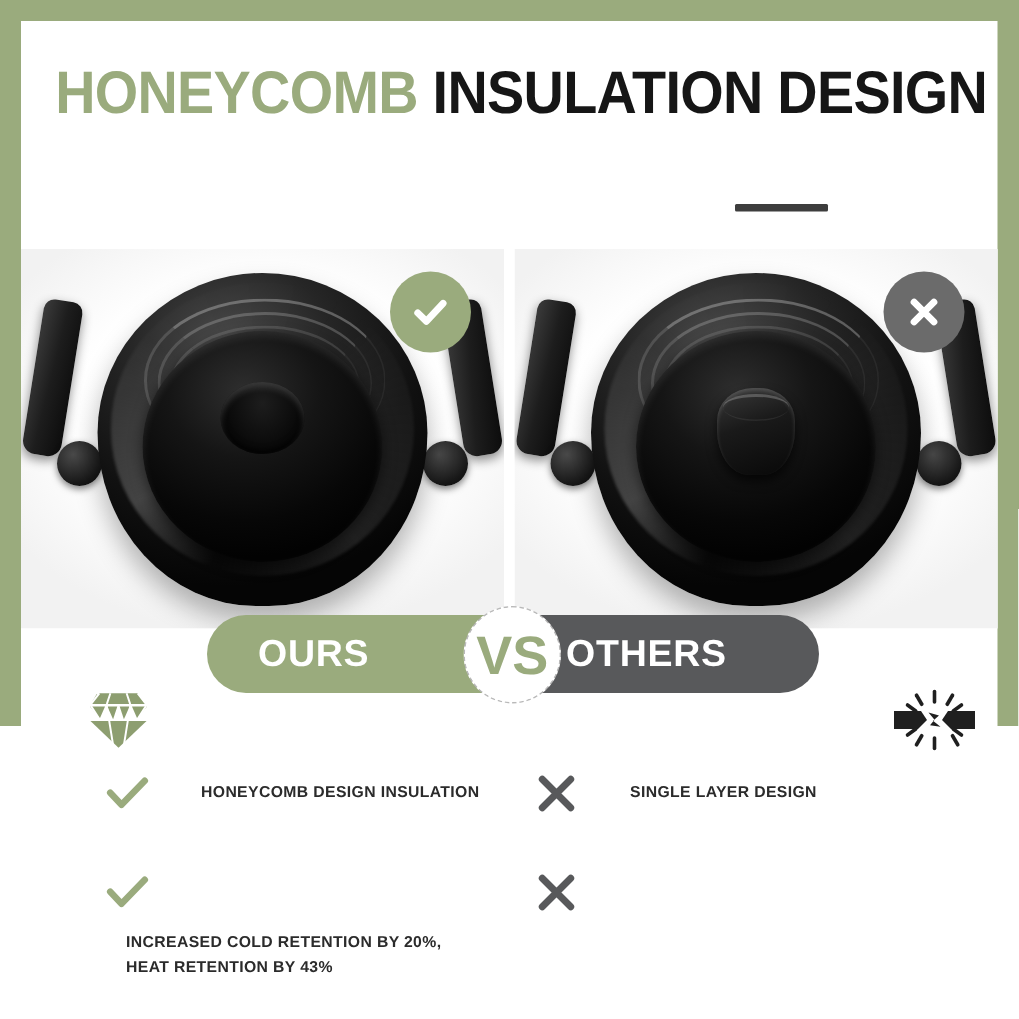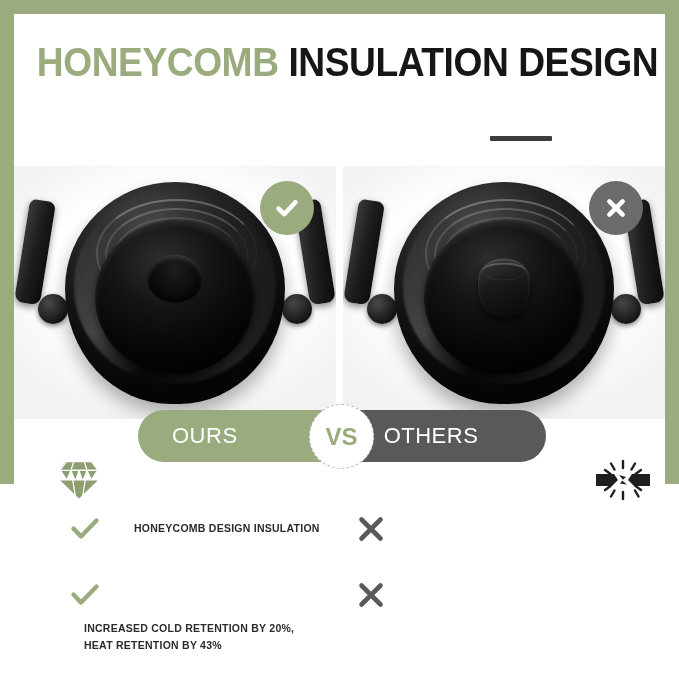--- a/index.html
+++ b/index.html
@@ -257,43 +257,43 @@
   #pill-others {
     left: 332px;
     width: 200px;
     background: #58595b;
     border-radius: 10px 26px 26px 10px;
     justify-content: center;
     padding-right: 30px;
   }
   .pill-label {
     color: #ffffff;
-    font-size: 22px;
-    font-weight: normal;
+    font-size: 25px;
+    font-weight: bold;
     letter-spacing: 0.5px;
     line-height: 1;
     white-space: nowrap;
   }
   #vs-circle {
     position: absolute;
     left: 295px;
     top: -6px;
     width: 65px;
     height: 65px;
     border-radius: 50%;
     background: #ffffff;
     border: 1px dashed #b9b9b9;
     box-sizing: border-box;
     display: flex;
     align-items: center;
     justify-content: center;
   }
   #vs-label {
     color: #9aab7d;
-    font-size: 24px;
+    font-size: 36px;
     font-weight: bold;
     line-height: 1;
     letter-spacing: 0px;
   }
 
   
   #gem-icon {
     position: absolute;
     left: 42px;
     top: 444px;
@@ -500,20 +500,23 @@
       </div>
 
       <div class="feat-col" id="col-right">
 
         <div class="feat-row r1">
           <div class="feat-mark">
             <svg width="28" height="28" viewBox="0 0 28 28" aria-hidden="true">
               <path d="M4.5 4.5 L23.5 23.5 M23.5 4.5 L4.5 23.5" fill="none" stroke="#58595b" stroke-width="4.6" stroke-linecap="round"></path>
             </svg>
           </div>
+          <div class="feat-text">
+            <span class="ln">SINGLE LAYER DESIGN</span>
+          </div>
         </div>
 
         <div class="feat-row r2">
           <div class="feat-mark">
             <svg width="28" height="28" viewBox="0 0 28 28" aria-hidden="true">
               <path d="M4.5 4.5 L23.5 23.5 M23.5 4.5 L4.5 23.5" fill="none" stroke="#58595b" stroke-width="4.6" stroke-linecap="round"></path>
             </svg>
           </div>
         </div>
       </div>

